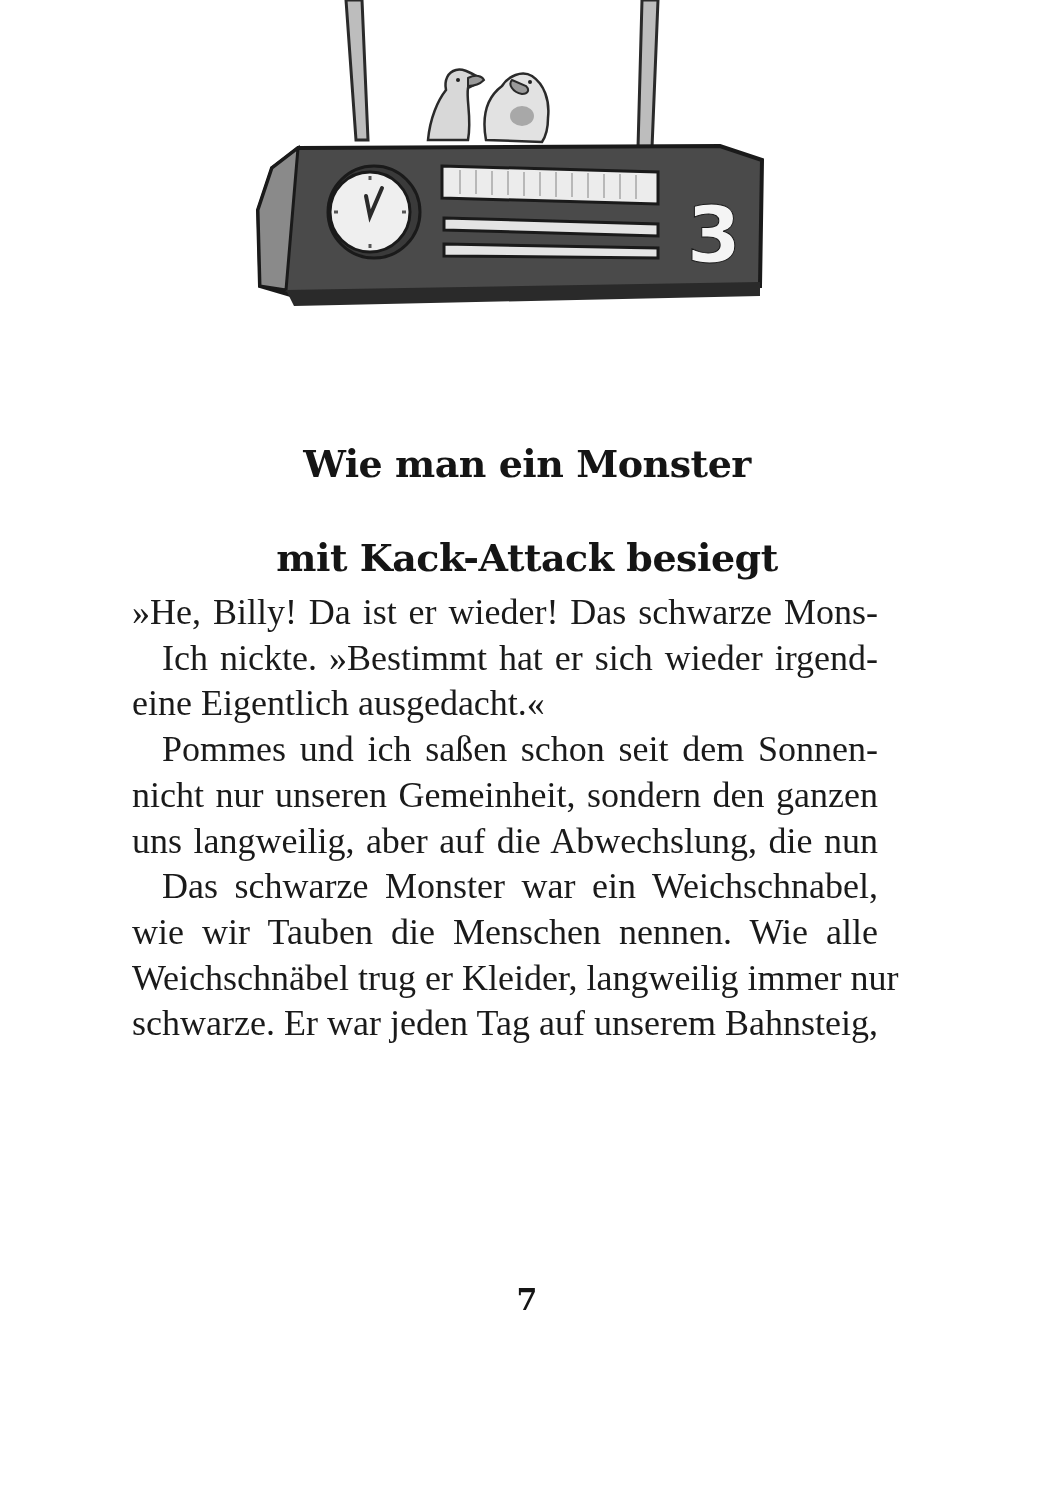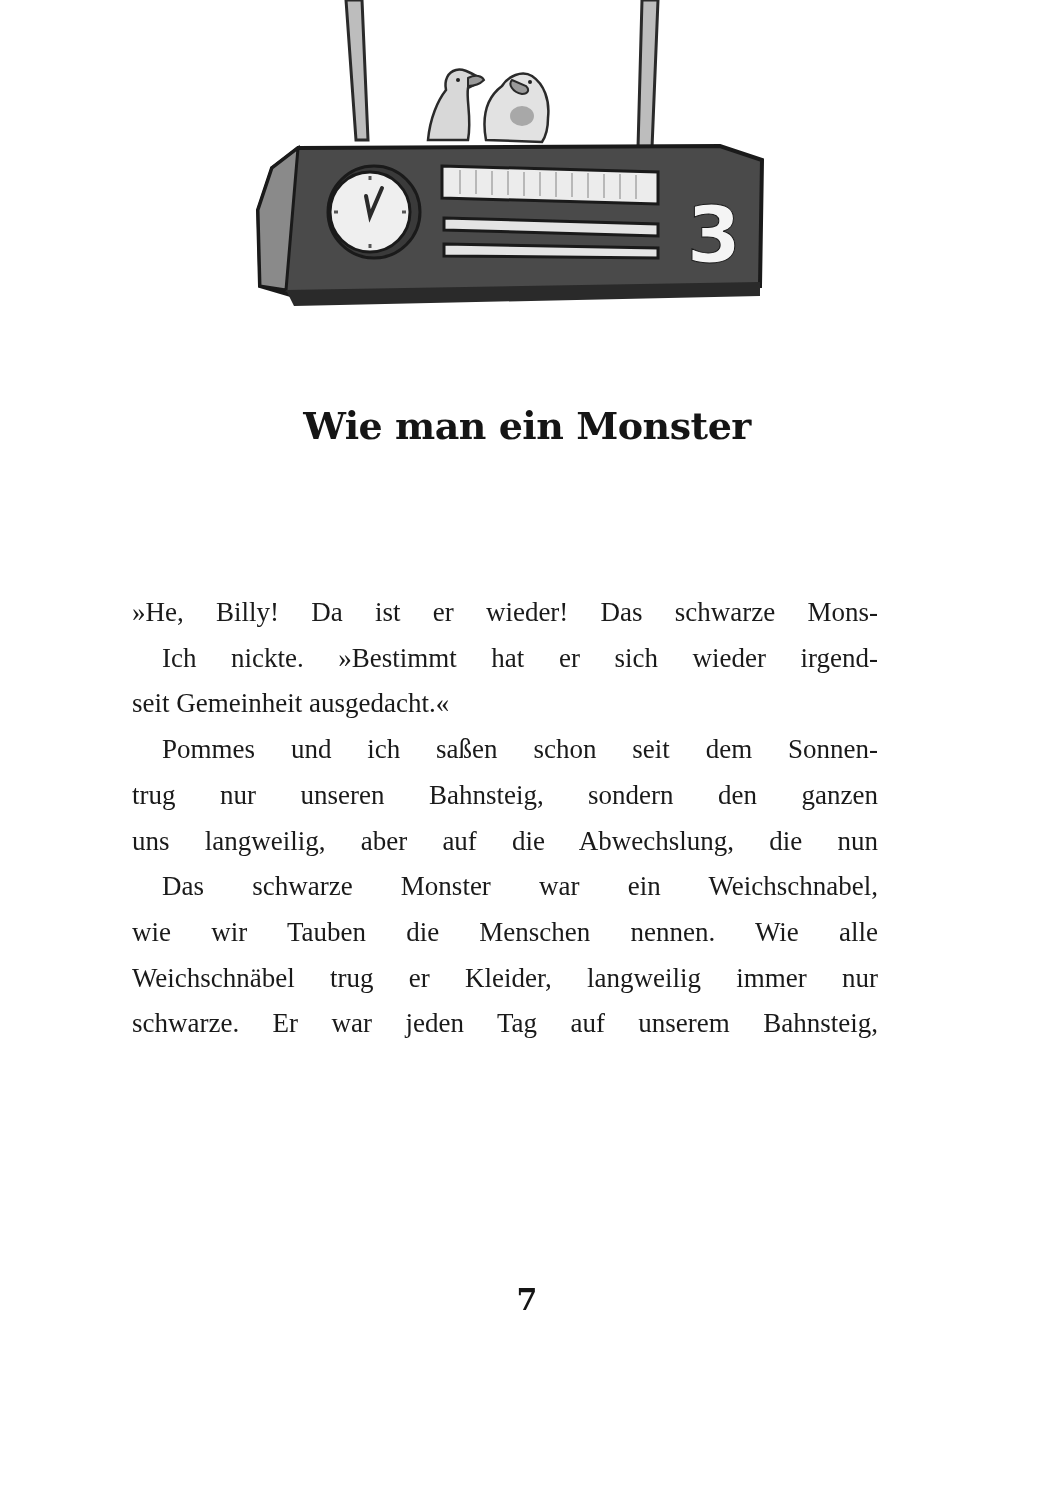--- a/index.html
+++ b/index.html
@@ -29,28 +29,29 @@
       text-align: center;
       font-family: "DejaVu Serif", serif;
       font-weight: bold;
       font-size: 38px;
       line-height: 56px;
       color: #151515;
       letter-spacing: -0.5px;
     }
     .chapter-title .line {
       display: block;
+      margin-top: 38px;
     }
     .body-text {
       position: absolute;
       left: 132px;
       top: 590px;
       width: 746px;
       font-family: "Liberation Serif", serif;
-      font-size: 27px;
+      font-size: 36px;
       line-height: 45.7px;
       color: #1a1a1a;
     }
     .body-text .tl {
       display: block;
       white-space: nowrap;
       text-align: justify;
       text-align-last: justify;
     }
     .body-text .tl.last {
@@ -127,28 +128,29 @@
         <path d="M194 244 L408 248 L408 258 L194 256 Z" fill="#e4e4e4" stroke="#1a1a1a" stroke-width="3"></path>
       </g>
 
       <text x="464" y="262" text-anchor="middle" font-family="DejaVu Sans, sans-serif" font-weight="bold" font-size="78" fill="#f4f4f4" stroke="#1a1a1a" stroke-width="1">3</text>
     </g>
   </svg>
 </div>
 
 <h1 class="chapter-title" style="margin:0;">
   <span class="line">Wie man ein Monster</span>
+  <span class="line">mit Kack-Attack besiegt</span>
 </h1>
 
 <div class="body-text">
   <span class="tl">»He, Billy! Da ist er wieder! Das schwarze Mons-</span>
   <span class="tl indent">Ich nickte. »Bestimmt hat er sich wieder irgend-</span>
-  <span class="tl last">seit Gemeinheit ausgedacht.«</span>
+  <span class="tl last">eine Eigentlich ausgedacht.«</span>
   <span class="tl indent">Pommes und ich saßen schon seit dem Sonnen-</span>
-  <span class="tl">trug nur unseren Bahnsteig, sondern den ganzen</span>
+  <span class="tl">nicht nur unseren Gemeinheit, sondern den ganzen</span>
   <span class="tl">uns langweilig, aber auf die Abwechslung, die nun</span>
   <span class="tl indent">Das schwarze Monster war ein Weichschnabel,</span>
   <span class="tl">wie wir Tauben die Menschen nennen. Wie alle</span>
   <span class="tl">Weichschnäbel trug er Kleider, langweilig immer nur</span>
   <span class="tl">schwarze. Er war jeden Tag auf unserem Bahnsteig,</span>
 </div>
 
 <div class="page-number">7</div>
 
 </body></html>

